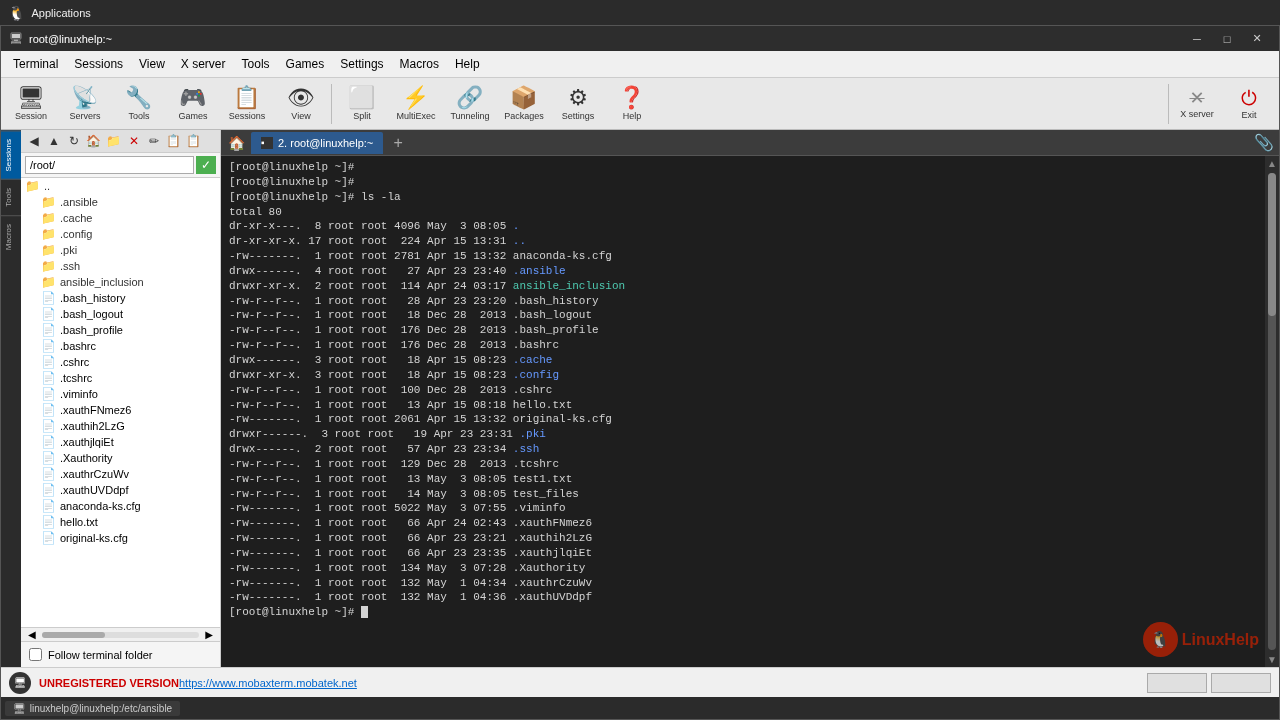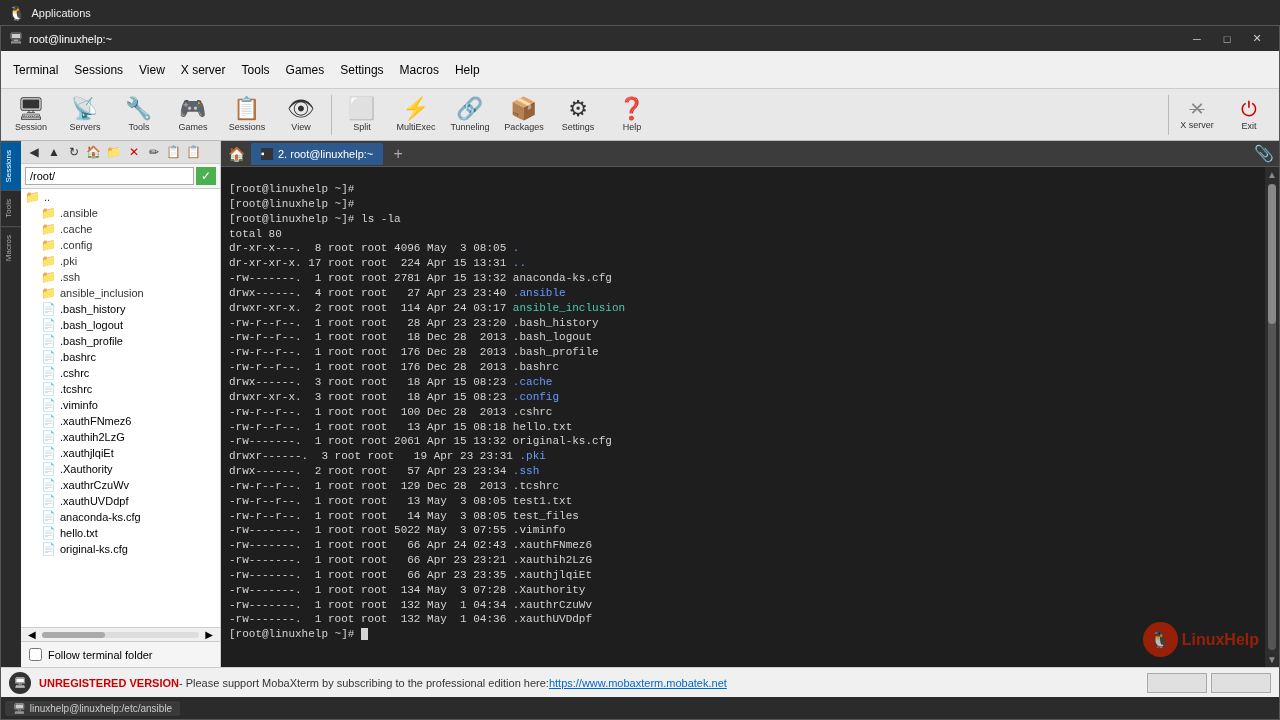--- a/index.html
+++ b/index.html
@@ -7,21 +7,21 @@
 
     
     .top-bar {
       display: flex; align-items: center; background: #2d2d2d; height: 25px; padding: 0 8px; color: #ccc; font-size: 11px;
     }
     .win-controls { display: flex; gap: 2px; }
     .win-btn { width: 28px; height: 20px; border: none; cursor: pointer; font-size: 11px; display: flex; align-items: center; justify-content: center; color: #ccc; background: transparent; }
 
     
     .menu-bar {
-      display: flex; align-items: center; background: #f0f0f0; height: 38px; padding: 0 4px; border-bottom: 1px solid #ccc;
+      display: flex; align-items: center; background: #f0f0f0; height: 27px; padding: 0 4px; border-bottom: 1px solid #ccc;
     }
     .menu-item { padding: 2px 8px; font-size: 12px; cursor: pointer; color: #000; }
 
     
     .toolbar {
       display: flex; align-items: center; background: #e8e8e8; height: 52px; padding: 2px 4px; border-bottom: 1px solid #bbb; gap: 2px;
     }
     .tool-btn {
       display: flex; flex-direction: column; align-items: center; justify-content: center;
       width: 52px; height: 48px; cursor: pointer; border: none; background: transparent; font-size: 10px; color: #333; gap: 2px;
@@ -71,21 +71,21 @@
     .terminal-area { flex: 1; display: flex; flex-direction: column; background: #1e1e1e; }
     .term-tab-bar { display: flex; align-items: center; background: #3c3c3c; height: 26px; padding: 0 4px; border-bottom: 1px solid #555; }
     .term-home { width: 24px; height: 22px; display: flex; align-items: center; justify-content: center; color: #ccc; cursor: pointer; font-size: 14px; }
     .term-tab { display: flex; align-items: center; background: #2d5a8e; color: #fff; padding: 2px 10px; height: 22px; font-size: 11px; cursor: pointer; border-radius: 2px 2px 0 0; margin-left: 2px; }
     .term-tab-add { width: 22px; height: 22px; display: flex; align-items: center; justify-content: center; color: #aaa; cursor: pointer; margin-left: 4px; font-size: 16px; }
     .term-attach { margin-left: auto; color: #aaa; cursor: pointer; font-size: 16px; width: 22px; height: 22px; display: flex; align-items: center; justify-content: center; }
 
     
     .term-content {
       flex: 1; background: #1e1e1e; color: #d4d4d4; font-family: 'Courier New', monospace; font-size: 11px;
-      padding: 15px 8px; overflow-y: auto; line-height: 1.35;
+      padding: 4px 8px; overflow-y: auto; line-height: 1.35;
     }
 
     
     .status-bar {
       height: 30px; background: #f0f0f0; border-top: 1px solid #ccc; display: flex; align-items: center;
       padding: 0 8px; font-size: 11px; color: #333;
     }
     .status-unregistered { color: #cc0000; font-weight: bold; }
     .status-link { color: #0066cc; text-decoration: underline; cursor: pointer; }
     .status-right { margin-left: auto; display: flex; align-items: center; gap: 4px; }
@@ -394,21 +394,20 @@
         </div>
       </div>
     </div>
   </div>
 
   <div class="status-bar" style="height:30px;background:#f0f0f0;border-top:1px solid #ccc;display:flex;align-items:center;padding:0 8px;font-size:11px;">
     <div style="width:22px;height:22px;background:#333;border-radius:50%;display:flex;align-items:center;justify-content:center;margin-right:8px;">
       <span style="color:white;font-size:10px;">🖥</span>
     </div>
     <span class="status-unregistered">UNREGISTERED VERSION</span>
-    <span> - Please support MobaXterm by subscribing to the professional edition here: </span>
     <span class="status-link">https://www.mobaxterm.mobatek.net</span>
     <div class="status-right">
       <button class="status-btn"></button>
       <button class="status-btn"></button>
     </div>
   </div>
 
   <div style="height:22px;background:#2b2b2b;display:flex;align-items:center;padding:0 4px;">
     <div style="display:flex;align-items:center;background:#3a3a3a;padding:2px 8px;border-radius:2px;color:#ccc;font-size:10px;cursor:pointer;">
       <span style="margin-right:4px;">🖥</span>

